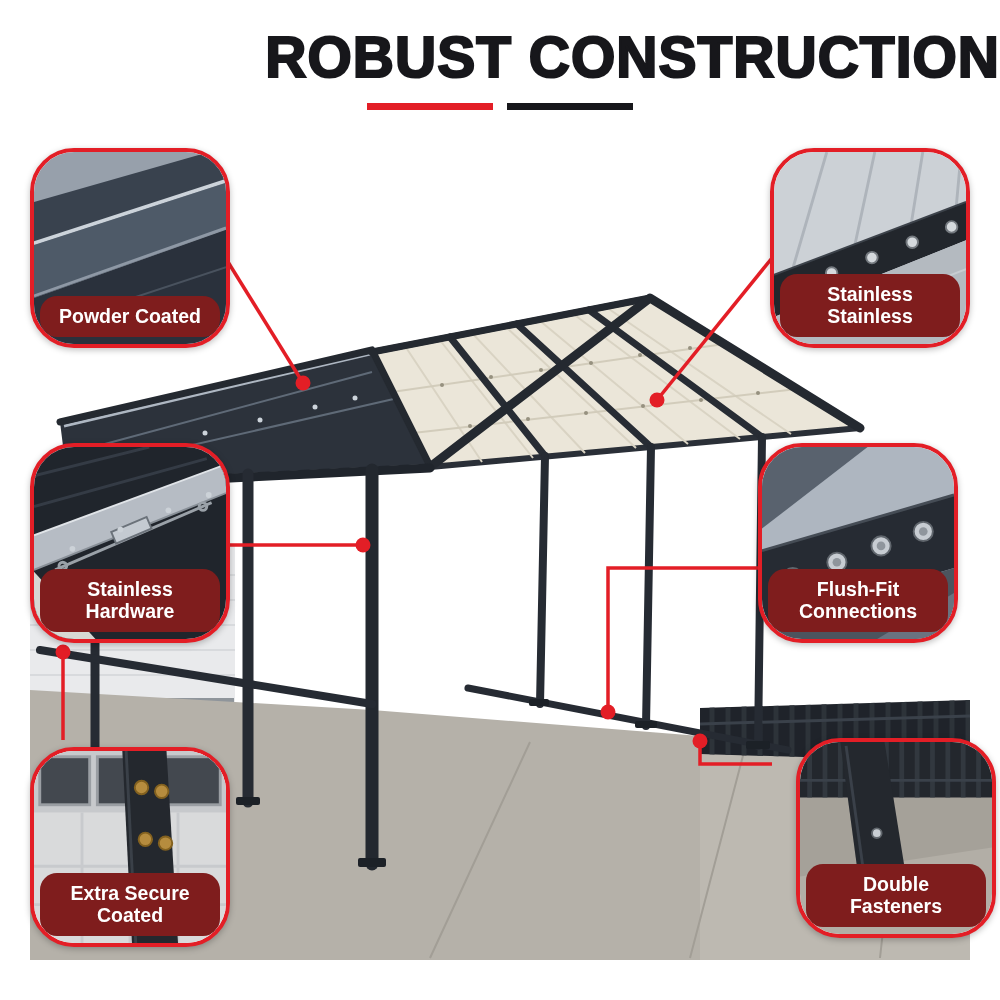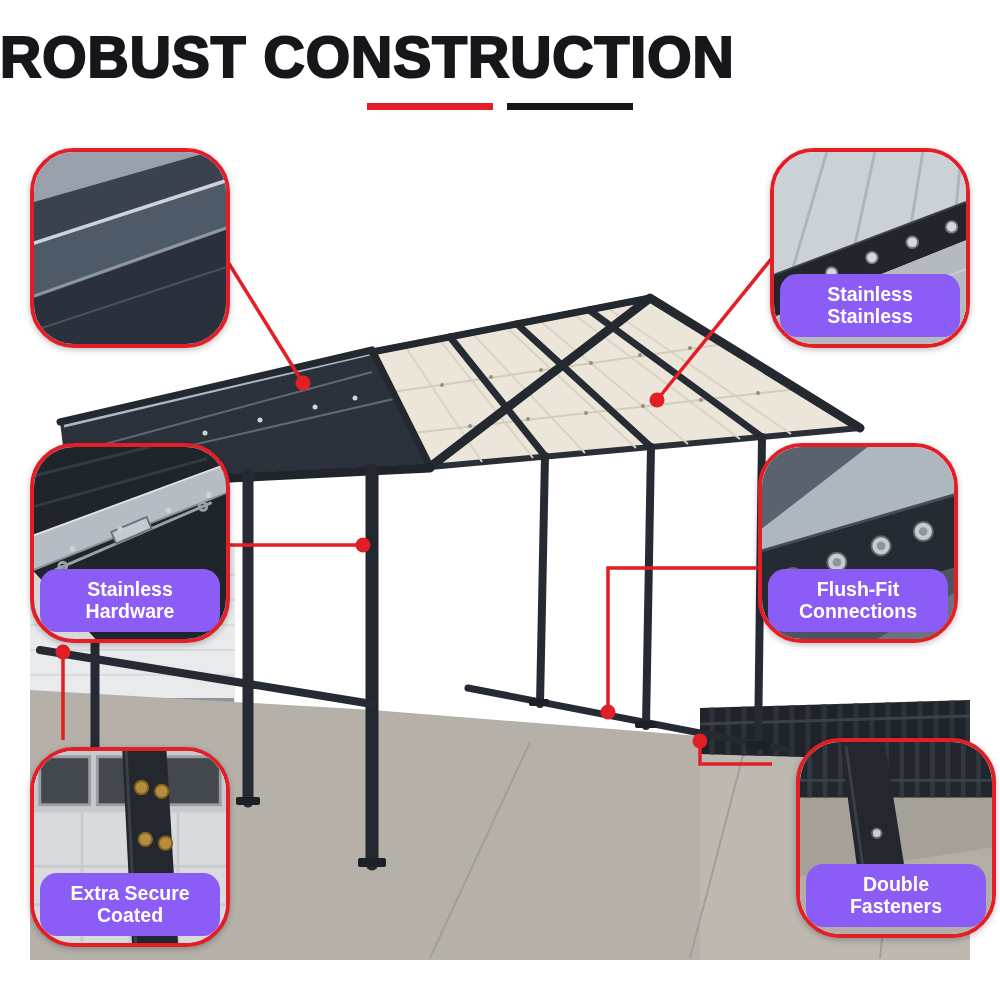--- a/index.html
+++ b/index.html
@@ -3,21 +3,21 @@
 <meta charset="utf-8">
 <style>
   html,body{margin:0;padding:0;}
   body{
     width:1000px;height:1000px;position:relative;overflow:hidden;
     background:#ffffff;
     font-family:"Liberation Sans", sans-serif;
   }
   
   .title-block{
-    position:absolute;top:26px;left:0;width:1000px;text-align:left;z-index:6;
+    position:absolute;top:26px;left:0;width:1000px;text-align:right;z-index:6;
   }
   .title-block h1{
     margin:0;font-size:57px;line-height:1.1;color:#17171b;
     font-weight:bold;letter-spacing:1px;
     -webkit-text-stroke:2.2px #17171b;
   }
   .underline{display:flex;justify-content:center;gap:14px;margin-top:14px;}
   .underline .bar{display:block;width:126px;height:7px;}
   .underline .bar.red{background:#e31e26;}
   .underline .bar.dark{background:#17171b;}
@@ -32,21 +32,21 @@
 
   
   .callout{
     position:absolute;width:200px;height:200px;box-sizing:border-box;
     border:4px solid #e31e26;border-radius:44px;overflow:hidden;
     background:#fff;z-index:4;box-shadow:0 2px 6px rgba(0,0,0,.25);
   }
   .callout svg.mini{position:absolute;left:0;top:0;width:100%;height:100%;}
   .label{
     position:absolute;left:6px;right:6px;bottom:7px;
-    background:#8b5cf6;color:#ffffff;border-radius:17px;
+    background:#7f1d1d;color:#ffffff;border-radius:17px;
     text-align:center;font-weight:bold;font-size:19.5px;line-height:1.16;
     padding:9px 2px;
   }
   .label span{display:block;}
   .label span:empty{display:none;}
   .c1{left:30px;top:148px;}
   .c2{left:770px;top:148px;}
   .c3{left:30px;top:443px;}
   .c4{left:758px;top:443px;}
   .c5{left:30px;top:738px;margin-top:9px;}
@@ -180,20 +180,24 @@
 <div class="callout c1">
   <svg class="mini" viewBox="0 0 200 200" aria-hidden="true">
     <rect width="200" height="200" fill="#97a0ab"></rect>
     <polygon points="0,52 200,-5 200,30 0,95" fill="#39424e"></polygon>
     <line x1="0" y1="95" x2="200" y2="30" stroke="#ccd3da" stroke-width="4"></line>
     <polygon points="0,97 200,32 200,80 0,152" fill="#4e5a68"></polygon>
     <line x1="0" y1="150" x2="200" y2="79" stroke="#8e98a5" stroke-width="3"></line>
     <polygon points="0,152 200,81 200,200 0,200" fill="#2a313c"></polygon>
     <line x1="0" y1="186" x2="200" y2="120" stroke="#49525e" stroke-width="2"></line>
   </svg>
+  <div class="label">
+    <span>Powder Coated</span>
+
+  </div>
 </div>
 
 <div class="callout c2">
   <svg class="mini" viewBox="0 0 200 200" aria-hidden="true">
     <rect width="200" height="200" fill="#ccd1d6"></rect>
     <path d="M55 0 L20 120 M105 0 L75 140 M155 0 L130 155 M195 0 L180 165" stroke="#aeb4bb" stroke-width="3" fill="none"></path>
     <polygon points="0,128 200,52 200,92 0,172" fill="#22262c"></polygon>
     <line x1="0" y1="128" x2="200" y2="52" stroke="#3c424a" stroke-width="2"></line>
     <g fill="#d5d9dd" stroke="#74797f" stroke-width="2">
       <circle cx="18" cy="142" r="6"></circle>

